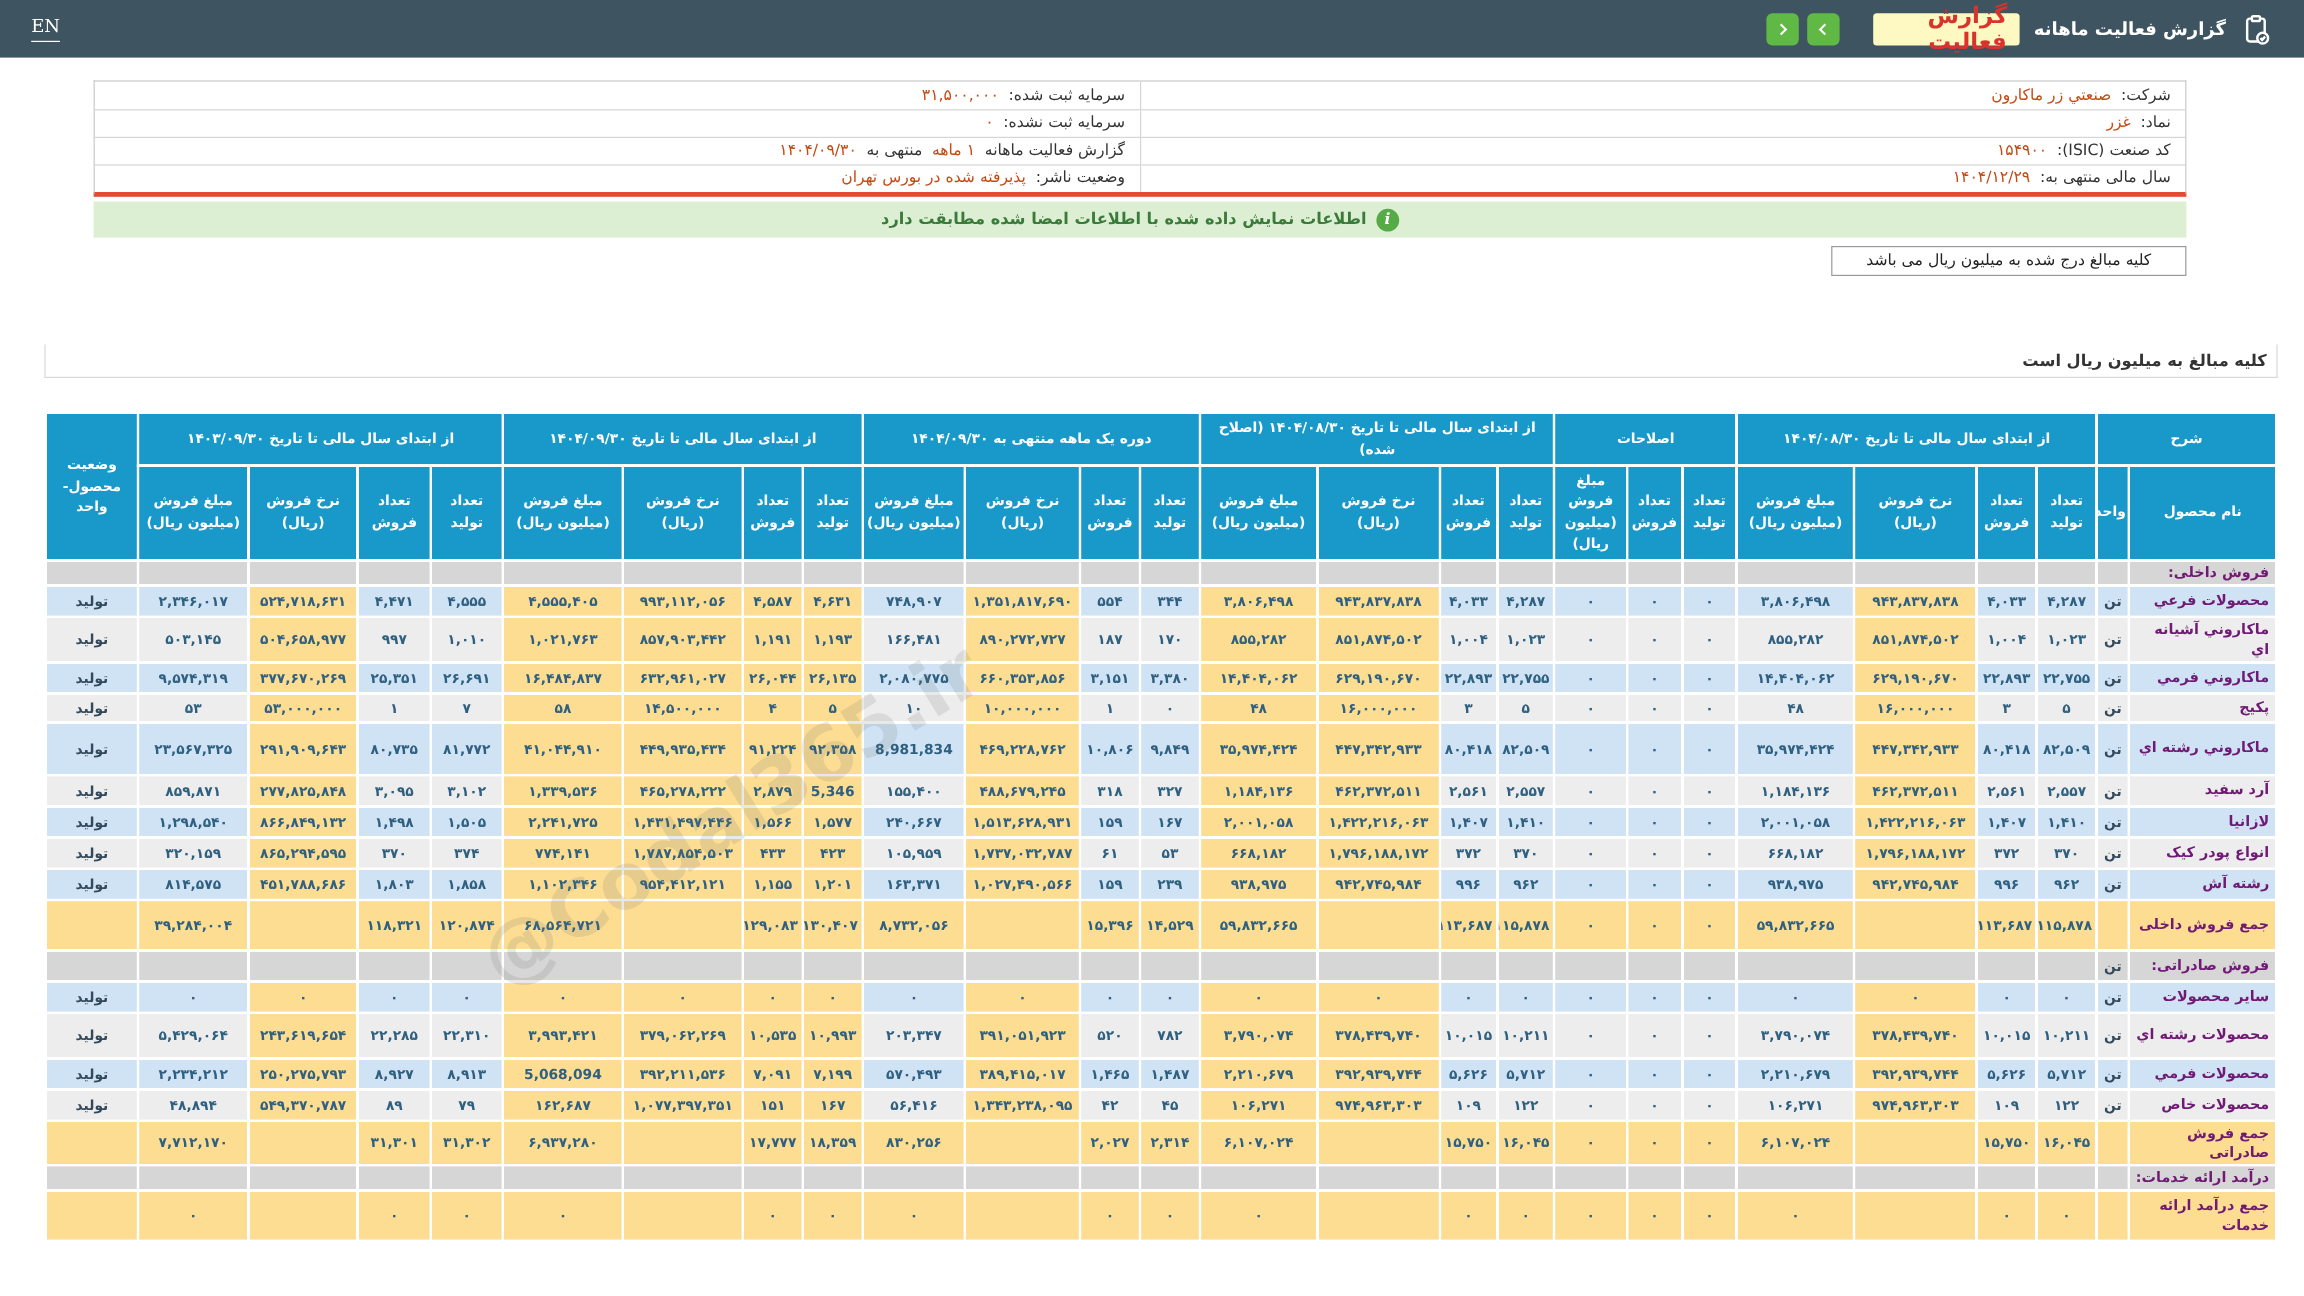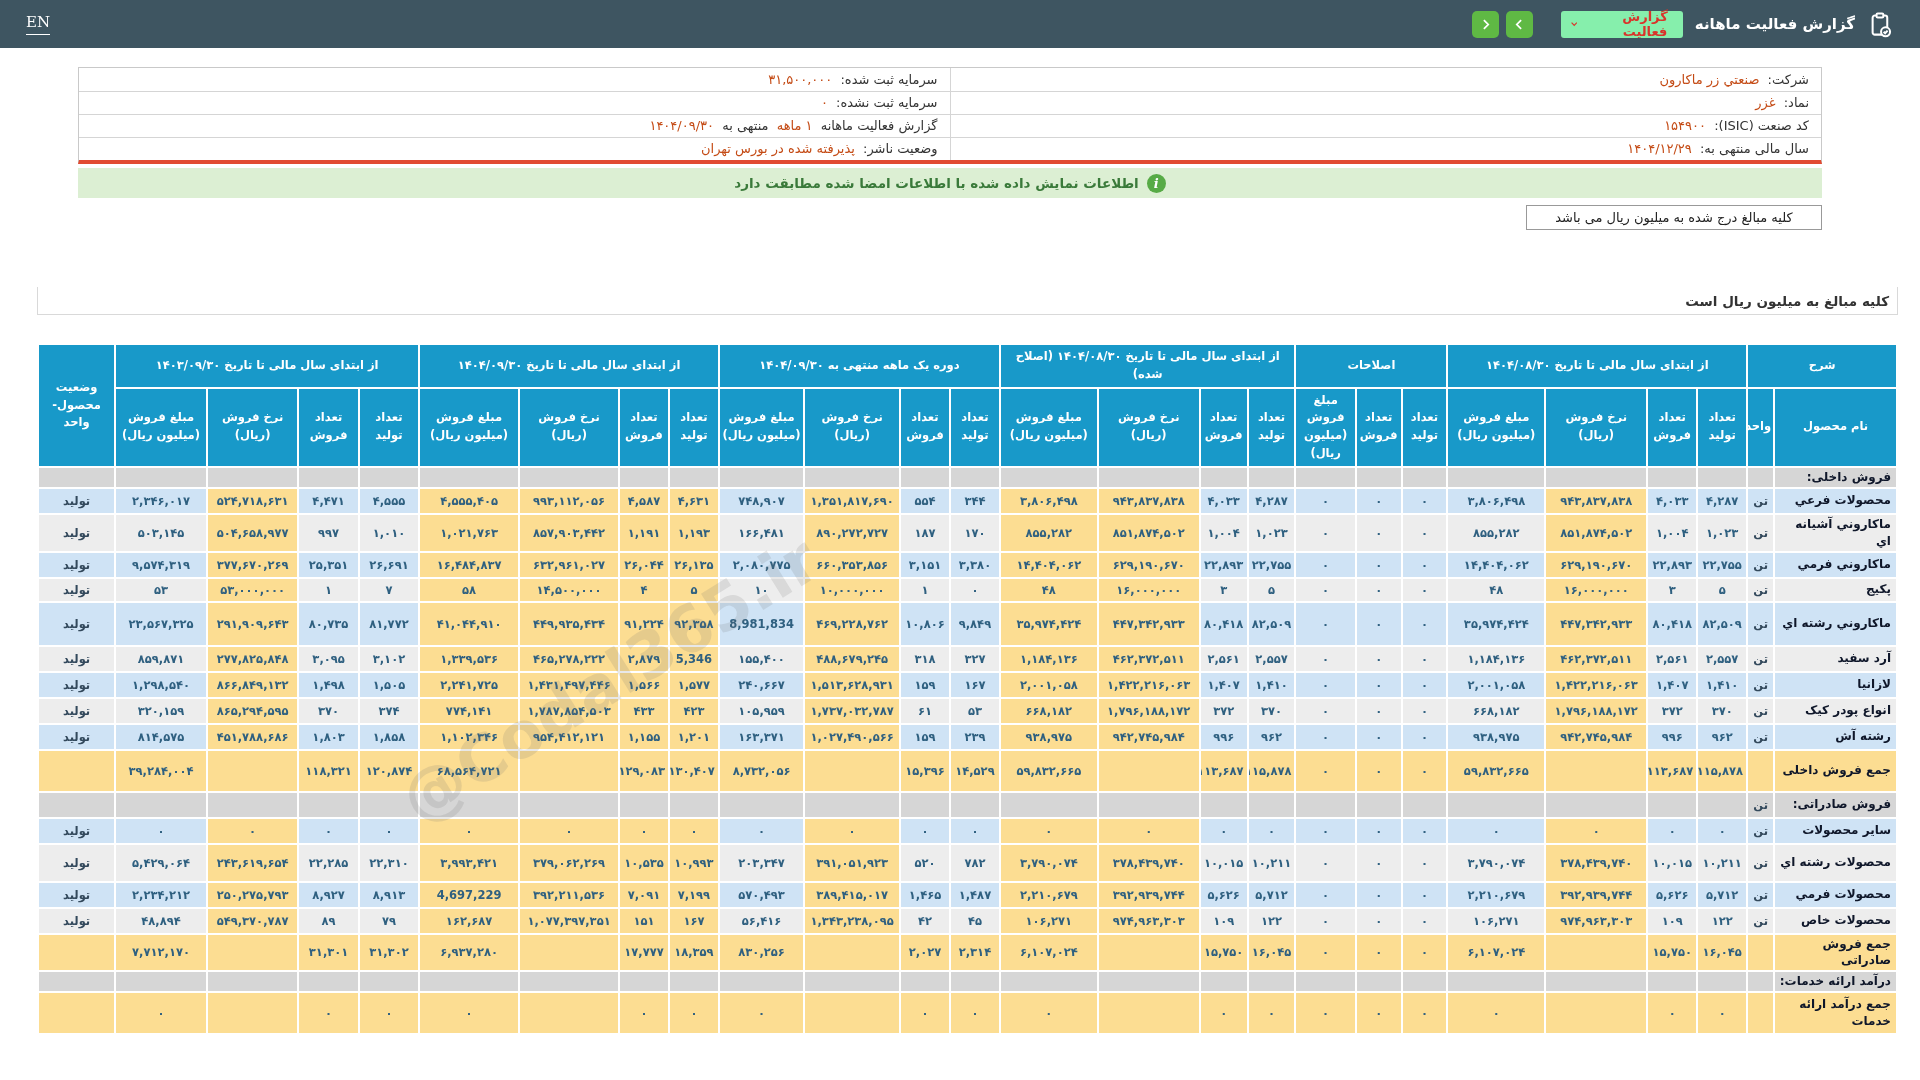--- a/index.html
+++ b/index.html
@@ -3,23 +3,23 @@
 <meta charset="utf-8">
 <style>
   * { box-sizing: border-box; margin: 0; padding: 0; }
   html,body { width:1920px; height:1080px; overflow:hidden; background:#fff;
               font-family:"DejaVu Sans", sans-serif; direction:rtl; }
 
   
   .topbar { height:48px; background:#3e5561; display:flex; align-items:center; padding:0 26px; }
   .clip-icon { width:27px; height:27px; flex:0 0 auto; }
   .topbar-title { color:#fff; font-size:15px; font-weight:bold; margin:0 12px; }
-  .report-btn { background:#86efac; color:#d9342b; border:none; border-radius:3px;
+  .report-btn { background:#fef9c3; color:#d9342b; border:none; border-radius:3px;
                 height:27px; width:122px; display:flex; align-items:center; justify-content:space-between;
-                padding:0 10px; font-size:13px; font-weight:bold; cursor:pointer;
+                padding:0 10px; font-size:19px; font-weight:bold; cursor:pointer;
                 font-family:"DejaVu Sans", sans-serif;gap:40px; }
   .nav-btns { display:flex; gap:7px; margin-right:28px; }
   .nav-btn { width:27px; height:27px; background:#5fb944; border:none; border-radius:5px;
              display:flex; align-items:center; justify-content:center; cursor:pointer; }
   .lang-link { margin-right:auto; color:#fff; font-family:"DejaVu Serif", serif;
                font-size:15px; text-decoration:none; border-bottom:1px solid #fff; padding-bottom:3px; }
 
   
   .info-wrap { margin:19px 98px 0 78px; border:1px solid #c9c9c9; border-bottom:4px solid #e14b32; }
   .info-table { width:100%; border-collapse:collapse; }
@@ -52,21 +52,21 @@
   
   .tbl-wrap { margin-top:28px; position:relative; }
   table.data { width:100%; border-collapse:collapse; table-layout:fixed; }
   table.data th, table.data td { border:2px solid #fff; overflow:hidden; }
   table.data thead th { background:#1899c9; color:#fff; font-size:11.5px; font-weight:bold;
                         text-align:center; padding:3px 2px; line-height:1.55; }
   table.data thead tr.h1 th { height:26px; }
   table.data thead tr.h2 th { height:48px; }
   table.data td { font-size:11.5px; font-weight:bold; color:#2f6080;
                   text-align:center; padding:1px 3px; line-height:1.4; }
-  table.data td.name { text-align:right; color:#0f172a; font-size:12px; padding-right:5px; }
+  table.data td.name { text-align:right; color:#701a75; font-size:12px; padding-right:5px; }
   table.data td.unit, table.data td.status { color:#33495c; }
   tr.rb td { background:#cfe3f5; }
   tr.rg td { background:#ededed; }
   tr.sum td { background:#fcdd92; }
   tr.sec td { background:#d6d6d6; }
   tr.rb td.y, tr.rg td.y { background:#fcdd92; }
 
   .watermark { position:absolute; top:300px; right:1050px; transform:rotate(-32deg);
                font-size:64px; font-weight:bold; color:rgba(110,110,110,0.16);
                pointer-events:none; z-index:5; direction:ltr; }
@@ -641,21 +641,21 @@
             <td class="num">۵,۶۲۶</td>
             <td class="num y">۳۹۲,۹۳۹,۷۴۴</td>
             <td class="num y">۲,۲۱۰,۶۷۹</td>
             <td class="num">۱,۴۸۷</td>
             <td class="num">۱,۴۶۵</td>
             <td class="num y">۳۸۹,۴۱۵,۰۱۷</td>
             <td class="num">۵۷۰,۴۹۳</td>
             <td class="num y">۷,۱۹۹</td>
             <td class="num y">۷,۰۹۱</td>
             <td class="num y">۳۹۲,۲۱۱,۵۳۶</td>
-            <td class="num y">4,697,229</td>
+            <td class="num y">5,068,094</td>
             <td class="num">۸,۹۱۳</td>
             <td class="num">۸,۹۲۷</td>
             <td class="num y">۲۵۰,۲۷۵,۷۹۳</td>
             <td class="num">۲,۲۳۴,۲۱۲</td>
             <td class="status">تولید</td>
           </tr>
           <tr class="rg" style="height: 26px;">
             <td class="name">محصولات خاص</td>
             <td class="unit">تن</td>
             <td class="num">۱۲۲</td>

